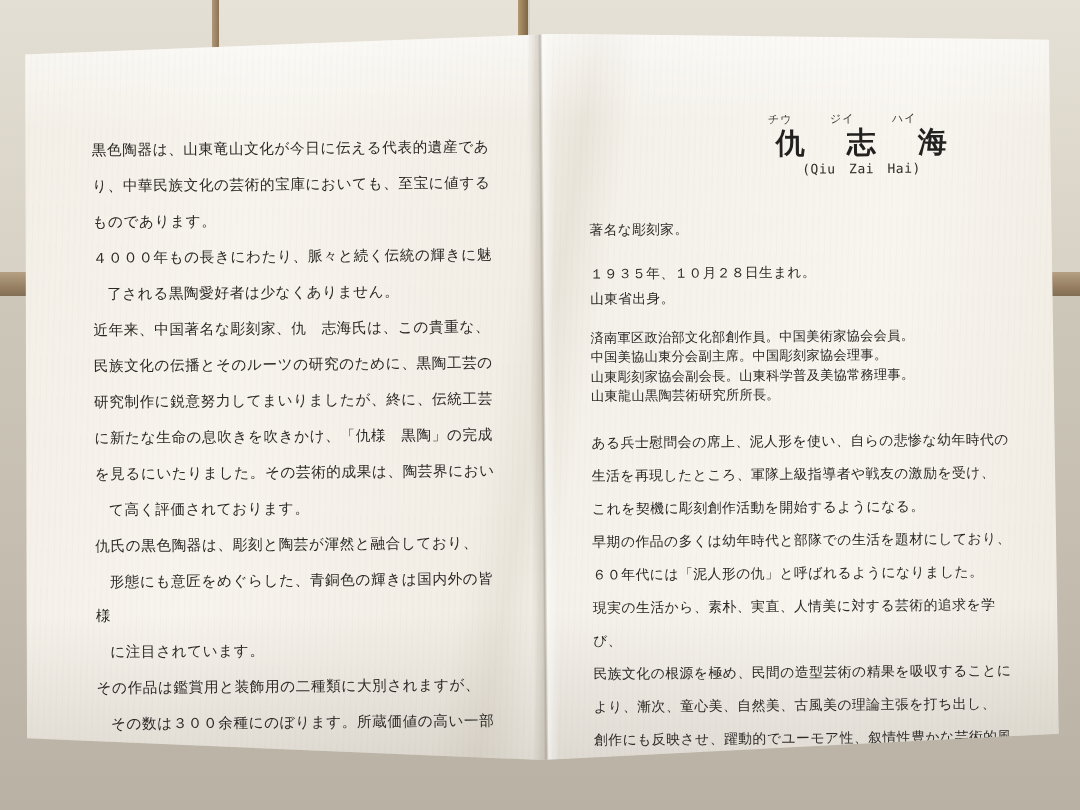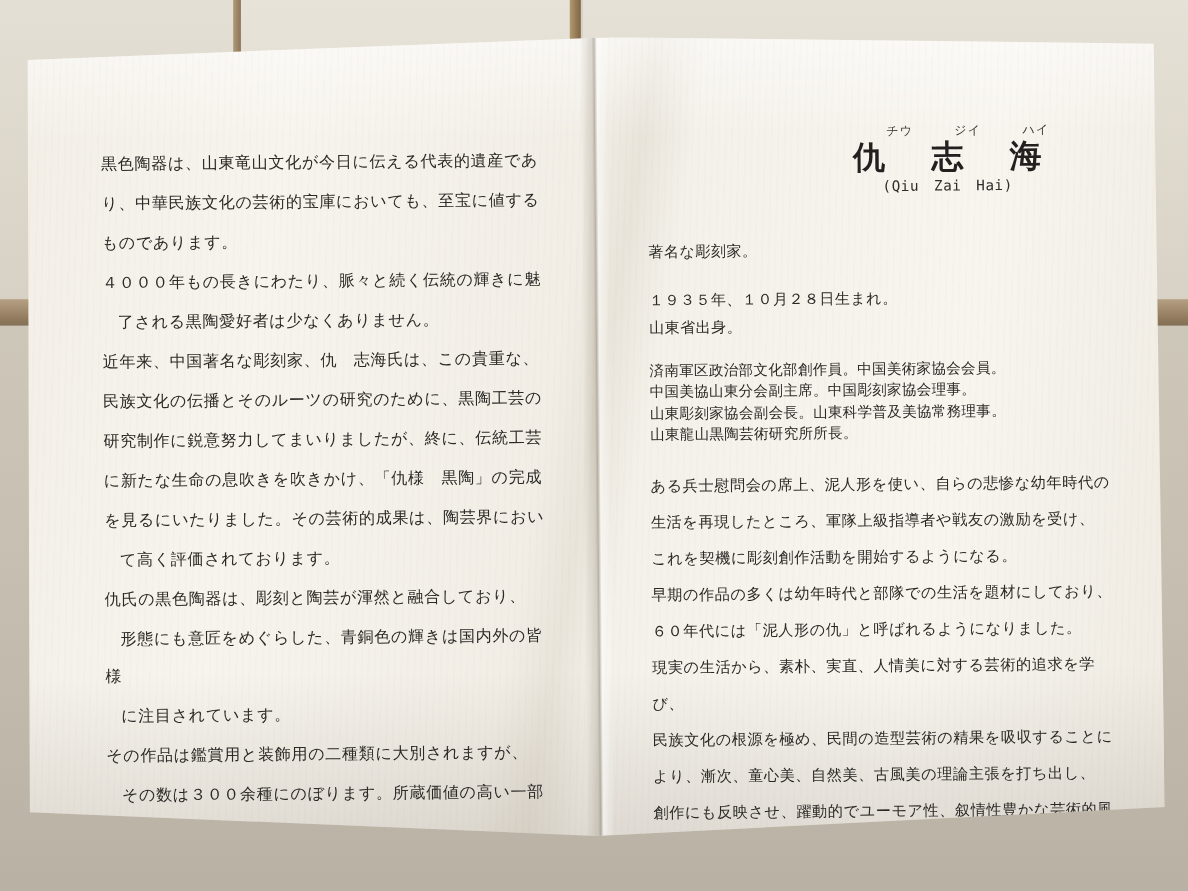--- a/index.html
+++ b/index.html
@@ -123,21 +123,21 @@
     margin-left: 120px;
     margin-bottom: 34px;
   }
   .name-furigana {
     font-family: "DejaVu Sans Mono", monospace;
     font-size: 11px;
     letter-spacing: 1px;
     color: #3a3834;
     margin-bottom: 1px;
   }
-  .name-furigana span { display: inline-block; width: 62px; text-align: right; }
+  .name-furigana span { display: inline-block; width: 62px; text-align: left; }
   .name-kanji {
     font-size: 29px;
     letter-spacing: 16px;
     font-weight: 600;
     color: #232120;
     line-height: 1.1;
     text-indent: 16px;
   }
   .name-romaji {
     font-family: "DejaVu Sans Mono", monospace;

